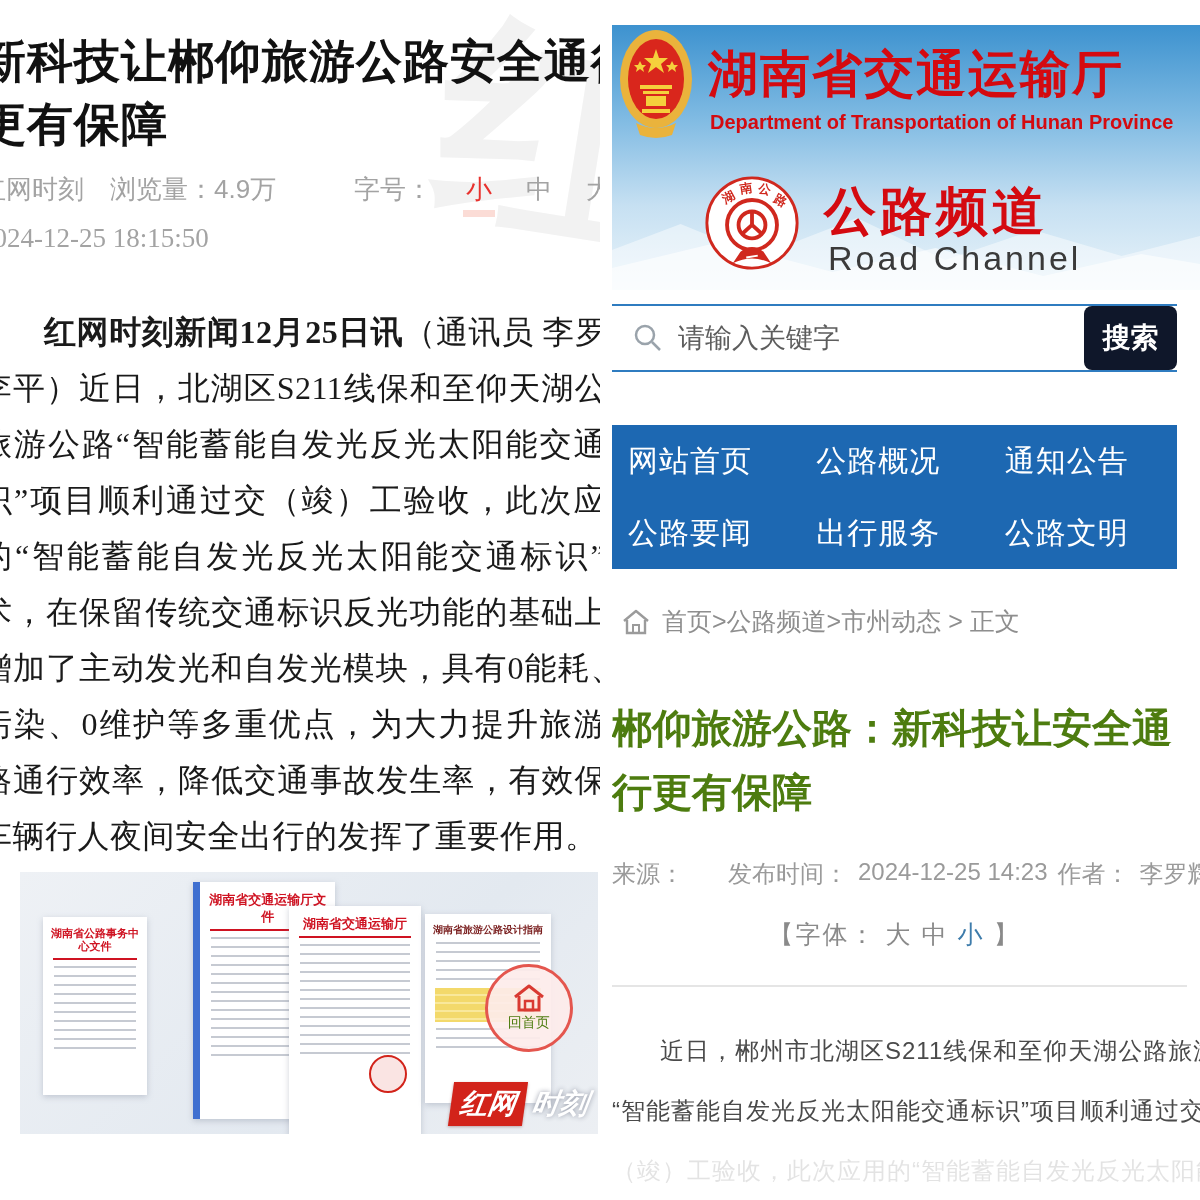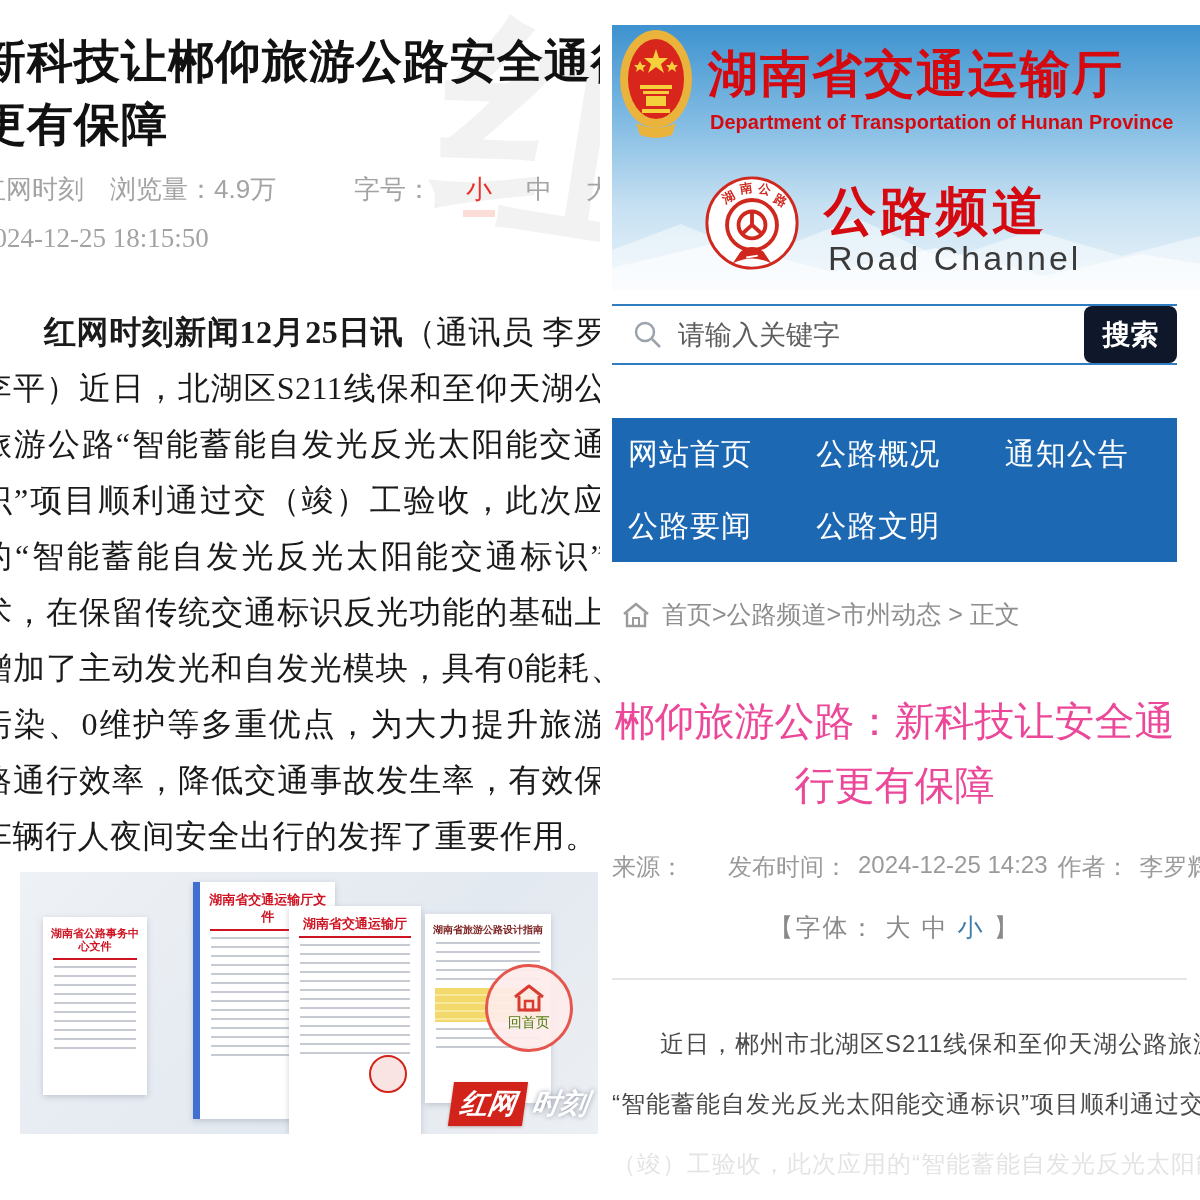--- a/index.html
+++ b/index.html
@@ -56,33 +56,33 @@
           background:linear-gradient(180deg,#3d92cf 0%,#7db9e2 34%,#c6e0f2 68%,#eaf4fa 100%);}
   .mtns{position:absolute;left:0;bottom:0;width:100%;height:92px;}
   .emblem{position:absolute;left:6px;top:2px;}
   .org-cn{position:absolute;left:96px;top:16px;font-size:50px;font-weight:bold;color:#d40a10;
           letter-spacing:2px;white-space:nowrap;}
   .org-en{position:absolute;left:98px;top:86px;font-size:20px;font-weight:bold;color:#d40a10;white-space:nowrap;}
   .sealwrap{position:absolute;left:92px;top:150px;}
   .chan-cn{position:absolute;left:212px;top:152px;font-size:52px;font-weight:bold;color:#d40a10;
            letter-spacing:4px;white-space:nowrap;}
   .chan-en{position:absolute;left:216px;top:214px;font-size:34px;color:#3a3a3a;letter-spacing:3px;white-space:nowrap;}
-  .searchrow{margin-top:14px;width:565px;height:61px;display:flex;box-sizing:border-box;
+  .searchrow{margin-top:14px;width:565px;height:68px;display:flex;box-sizing:border-box;
              border-top:2px solid #2f7cc0;border-bottom:2px solid #2f7cc0;background:#fff;}
   .searchbox{flex:1;display:flex;align-items:center;padding-left:20px;gap:14px;}
   .search-ph{font-size:27px;color:#5d5d5d;}
   .search-btn{width:93px;background:#0f172a;color:#fff;font-size:28px;font-weight:bold;border:none;
               border-radius:8px;display:flex;align-items:center;justify-content:center;}
   .nav{margin-top:53px;width:565px;height:144px;background:#1d68b2;display:grid;
        grid-template-columns:1fr 1fr 1fr;grid-template-rows:1fr 1fr;}
   .nav-item{display:flex;align-items:center;padding-left:16px;color:#fff;font-size:30px;letter-spacing:1px;}
   .crumb{margin-top:36px;display:flex;align-items:center;gap:12px;padding-left:10px;
          color:#8e8e8e;font-size:25px;}
-  .r-title{margin-top:58px;width:565px;text-align:center;font-size:40px;font-weight:normal;
-           color:#ec4899;line-height:64px;}
+  .r-title{margin-top:58px;width:565px;font-size:40px;font-weight:bold;
+           color:#4d7c0f;line-height:64px;}
   .r-meta{margin-top:34px;width:588px;white-space:nowrap;font-size:24px;color:#9a9a9a;display:flex;}
   .r-meta .lab1{margin-right:44px;}
   .r-meta .val{color:#9a9a9a;margin-right:10px;}
   .r-fontsize{margin-top:28px;width:565px;text-align:center;font-size:25px;color:#8a8a8a;letter-spacing:2px;}
   .r-fontsize .blue{color:#3e7cab;}
   .divider{margin-top:34px;width:575px;height:2px;background:#e5e5e5;}
   .r-body{margin-top:34px;font-size:24px;color:#4a4a4a;letter-spacing:1px;}
   .r-line{white-space:nowrap;line-height:60px;height:60px;}
   .r-line.indent{text-indent:2em;}
   .r-line.ghost{opacity:.15;}
@@ -214,20 +214,21 @@
         <span class="search-ph">请输入关键字</span>
       </div>
       <button class="search-btn">搜索</button>
     </div>
 
     <div class="nav">
       <div class="nav-item">网站首页</div>
       <div class="nav-item">公路概况</div>
       <div class="nav-item">通知公告</div>
       <div class="nav-item">公路要闻</div>
+      <div class="nav-item">出行服务</div>
       <div class="nav-item">公路文明</div>
     </div>
 
     <div class="crumb">
       <svg width="28" height="26" viewBox="0 0 28 26">
         <path d="M2 12 L14 2 L26 12" fill="none" stroke="#9b9b9b" stroke-width="2.4" stroke-linejoin="round"></path>
         <path d="M5 11 L5 24 L23 24 L23 11" fill="none" stroke="#9b9b9b" stroke-width="2.4"></path>
         <rect x="11" y="16" width="6" height="8" fill="none" stroke="#9b9b9b" stroke-width="2"></rect>
       </svg>
       <span>首页&gt;公路频道&gt;市州动态 &gt; 正文</span>

